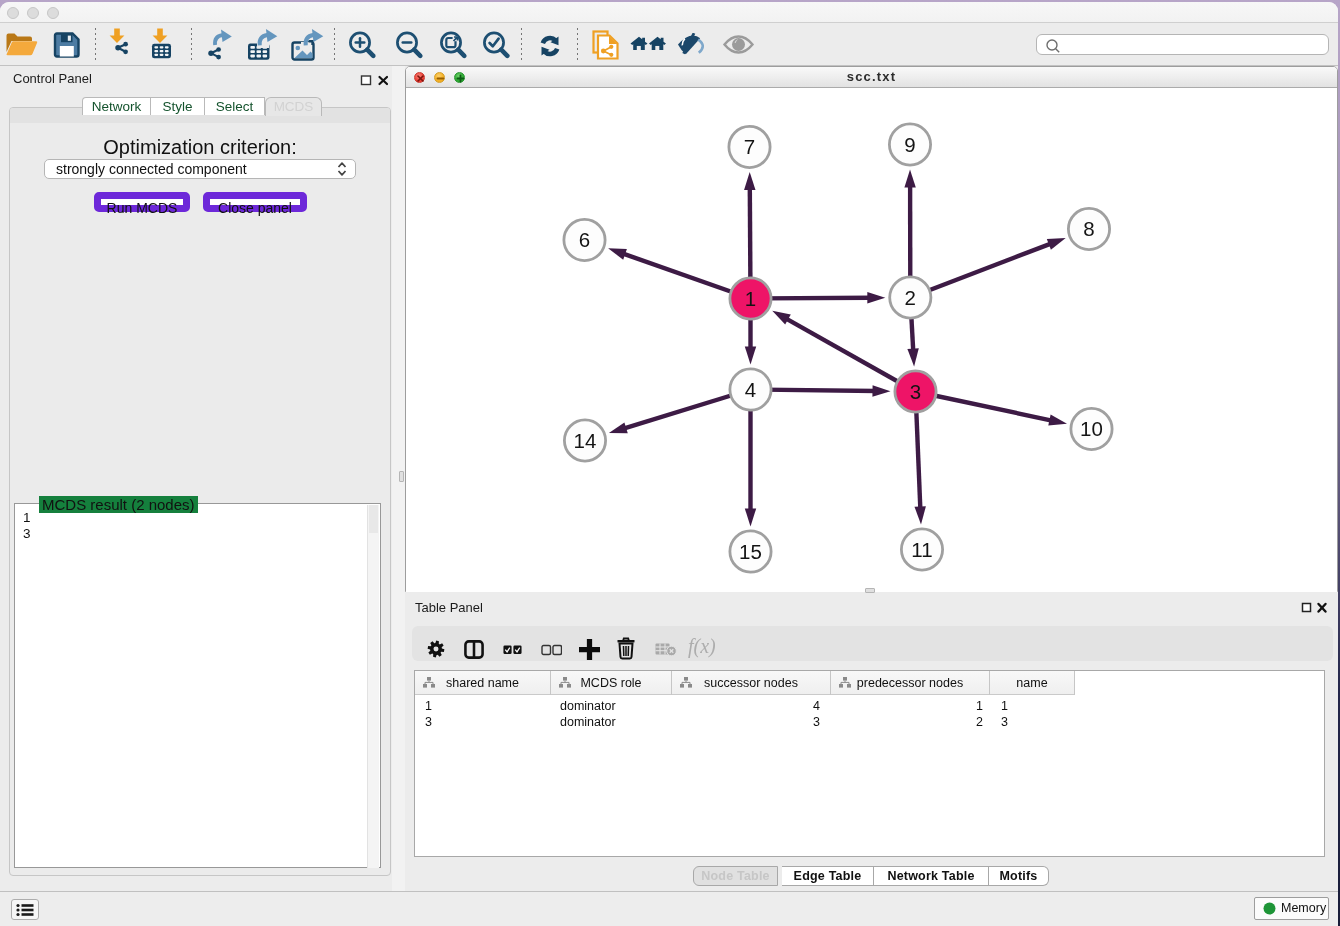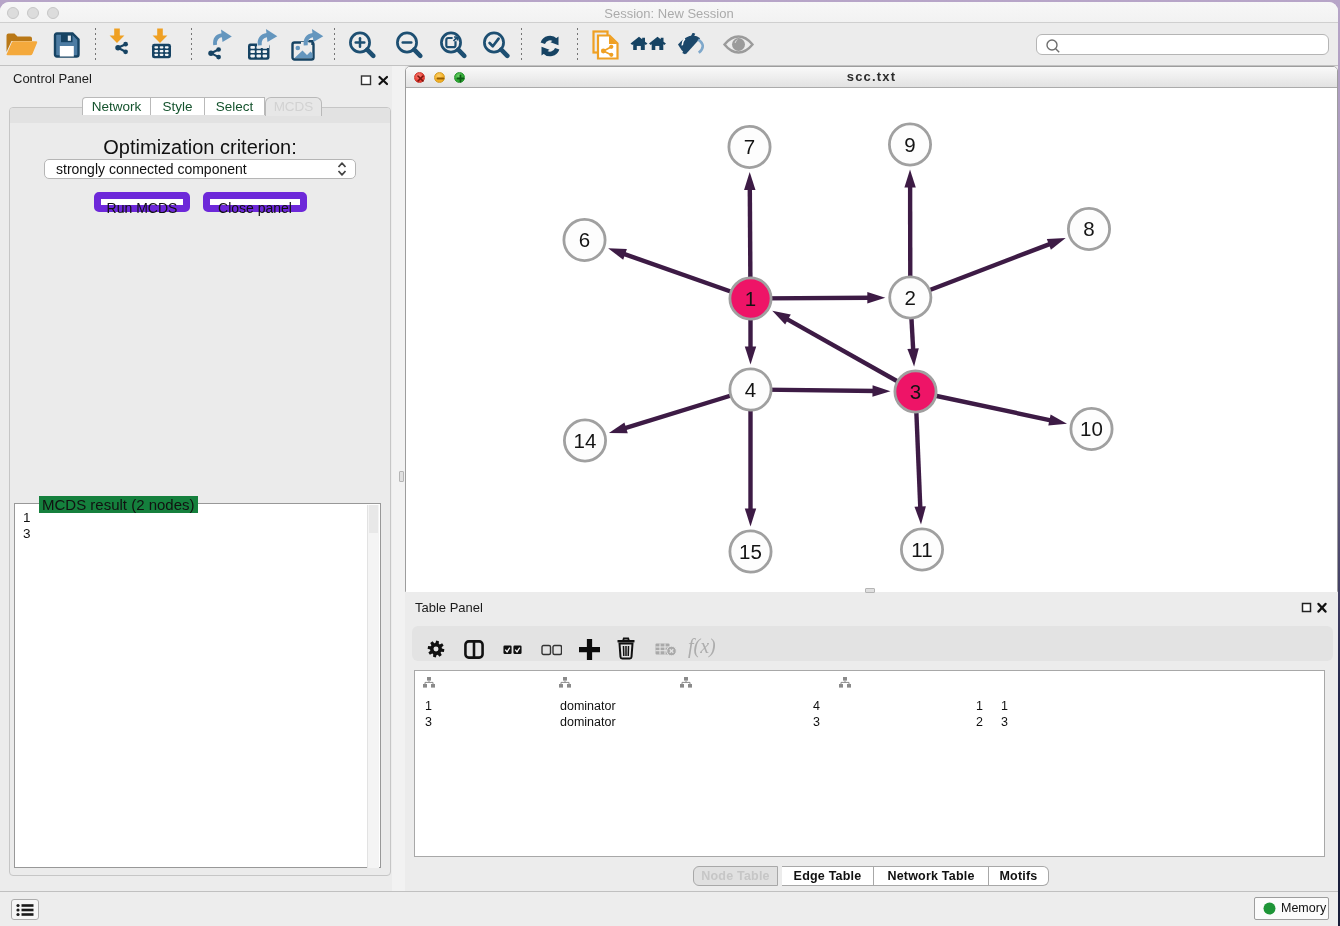--- a/index.html
+++ b/index.html
@@ -51,21 +51,20 @@
 #searchbox { position:absolute; left:1036px; top:11px; width:293px; height:21px; background:#fff; border:1px solid #b5b5b5; border-radius:6px; }
 .ticon { position:absolute; top:7px; }
 </style>
 </head>
 <body>
 <div id="win">
   <div id="titlebar">
     <div class="tl" style="left:6.5px;"></div>
     <div class="tl" style="left:26.5px;"></div>
     <div class="tl" style="left:46.5px;"></div>
-    <div id="title-text">Session: New Session</div>
   </div>
   <div id="toolbar">
 <svg class="ticon" style="left:5px;top:8px" width="34" height="28" viewBox="0 0 34 28">
 <path d="M1.5 4.5 Q1.5 2.5 3.5 2.5 L9.5 2.5 L12.5 5.5 L25 5.5 Q27 5.5 27 7.5 L27 10 L6.5 10 L1.5 21 Z" fill="#b97817"></path>
 <path d="M1.5 23.5 L6.8 11.2 Q7.2 10.2 8.4 10.2 L31.2 10.2 Q32.8 10.2 32.1 11.8 L27.4 22.9 Q26.8 24.3 25.4 24.3 L2.6 24.3 Q1.5 24.3 1.5 23.5 Z" fill="#f4a93c"></path>
       </svg>
 <svg class="ticon" style="left:53px;top:8px" width="28" height="28" viewBox="0 0 28 28">
 <path d="M2 4.5 Q2 2.5 4 2.5 L19.5 2.5 L25.5 8.5 L25.5 23.5 Q25.5 25.5 23.5 25.5 L4 25.5 Q2 25.5 2 23.5 Z" fill="#4d7ca3" stroke="#164363" stroke-width="2.4"></path>
 <rect x="8" y="3.2" width="11.5" height="8" fill="#164363"></rect>
         <rect x="14.8" y="4.6" width="3.1" height="5.2" fill="#e8eef2"></rect>
@@ -379,20 +378,27 @@
         </g>
 <circle cx="16.5" cy="8" r="4.8" fill="#a9a9a9" stroke="#e3e3e3" stroke-width="1"></circle>
 <g stroke="#e3e3e3" stroke-width="1.3">
           <line x1="14.7" y1="6.2" x2="18.3" y2="9.8"></line>
           <line x1="18.3" y1="6.2" x2="14.7" y2="9.8"></line>
         </g>
       </svg>
 <div style="position:absolute;left:276px;top:9px;font-family:'Liberation Serif',serif;font-style:italic;font-size:20px;color:#adadad;">f(x)</div>
     </div>
   <div id="tp-table">
+    <div id="tp-header">
+      <div class="hcell" style="left:0px;width:136px;">shared name</div>
+      <div class="hcell" style="left:136px;width:121px;">MCDS role</div>
+      <div class="hcell" style="left:257px;width:159px;">successor nodes</div>
+      <div class="hcell" style="left:416px;width:159px;">predecessor nodes</div>
+      <div class="hcell" style="left:575px;width:85px;">name</div>
+    </div>
 
 <span style="position:absolute;left:8px;top:6px;">
         <svg width="12" height="11" viewBox="0 0 12 11" style="position:absolute;top:0px;">
           <g fill="#8a8a8a">
             <rect x="4" y="0" width="4" height="3.6"></rect>
             <rect x="0" y="7" width="4" height="3.6"></rect>
             <rect x="8" y="7" width="4" height="3.6"></rect>
           </g>
           <path d="M6 3.6 L6 5.4 M2 7 L2 5.4 L10 5.4 L10 7" stroke="#8a8a8a" stroke-width="1" fill="none"></path>
         </svg>

